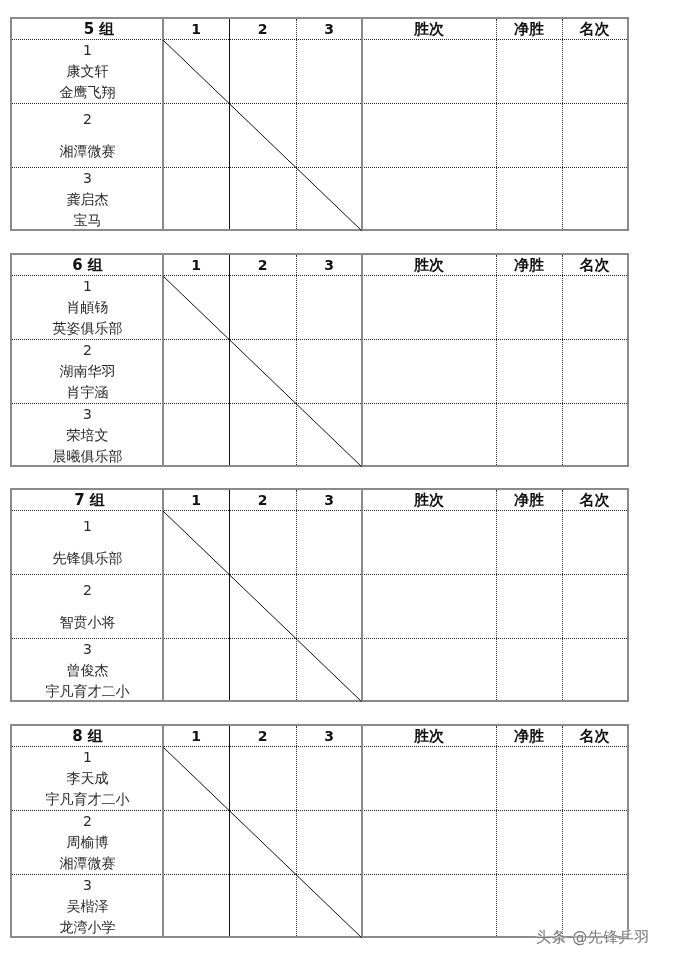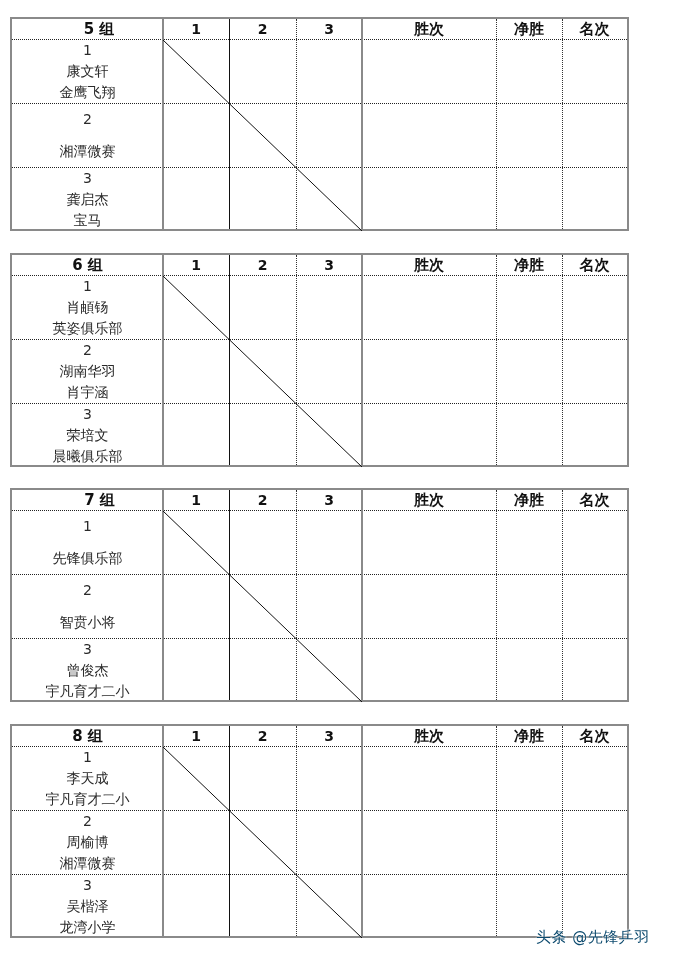--- a/index.html
+++ b/index.html
@@ -81,21 +81,21 @@
     }
     .diag {
       position: absolute;
       pointer-events: none;
     }
     .watermark {
       position: absolute;
       left: 536px;
       top: 928px;
       font-size: 15px;
-      color: #0c4a6e;
+      color: #737373;
       letter-spacing: 0.5px;
       text-shadow: 0 0 2px #fff, 0 0 2px #fff;
     }
   </style>
 </head>
 <body>
 
 <div id="tables">
     <div class="group-table" style="top: 17px;">
       <div class="row header"></div>
@@ -210,21 +210,21 @@
       <div class="row header"></div>
       <div class="row r1"></div>
       <div class="row r2"></div>
       <div class="row r3"></div>
       <div class="vline gray" style="left: 150px;"></div>
       <div class="vline black" style="left: 217px;"></div>
       <div class="vline dot" style="left: 284px;"></div>
       <div class="vline gray" style="left: 349px;"></div>
       <div class="vline dot" style="left: 484px;"></div>
       <div class="vline dot" style="left: 550px;"></div>
-      <div class="hcell cn" style="left: 12px; width: 151px;">7 组</div>
+      <div class="hcell cn" style="left: 2px; width: 151px;">7 组</div>
       <div class="hcell" style="left: 151px; width: 66px;">1</div>
       <div class="hcell" style="left: 217px; width: 67px;">2</div>
       <div class="hcell" style="left: 284px; width: 66px;">3</div>
       <div class="hcell cn" style="left: 350px; width: 134px;">胜次</div>
       <div class="hcell cn" style="left: 484px; width: 66px;">净胜</div>
       <div class="hcell cn" style="left: 550px; width: 65px;">名次</div>
       <div class="player-cell" style="top: 21px;">
         <span>1</span>
         <span>先锋俱乐部</span>
       </div>

